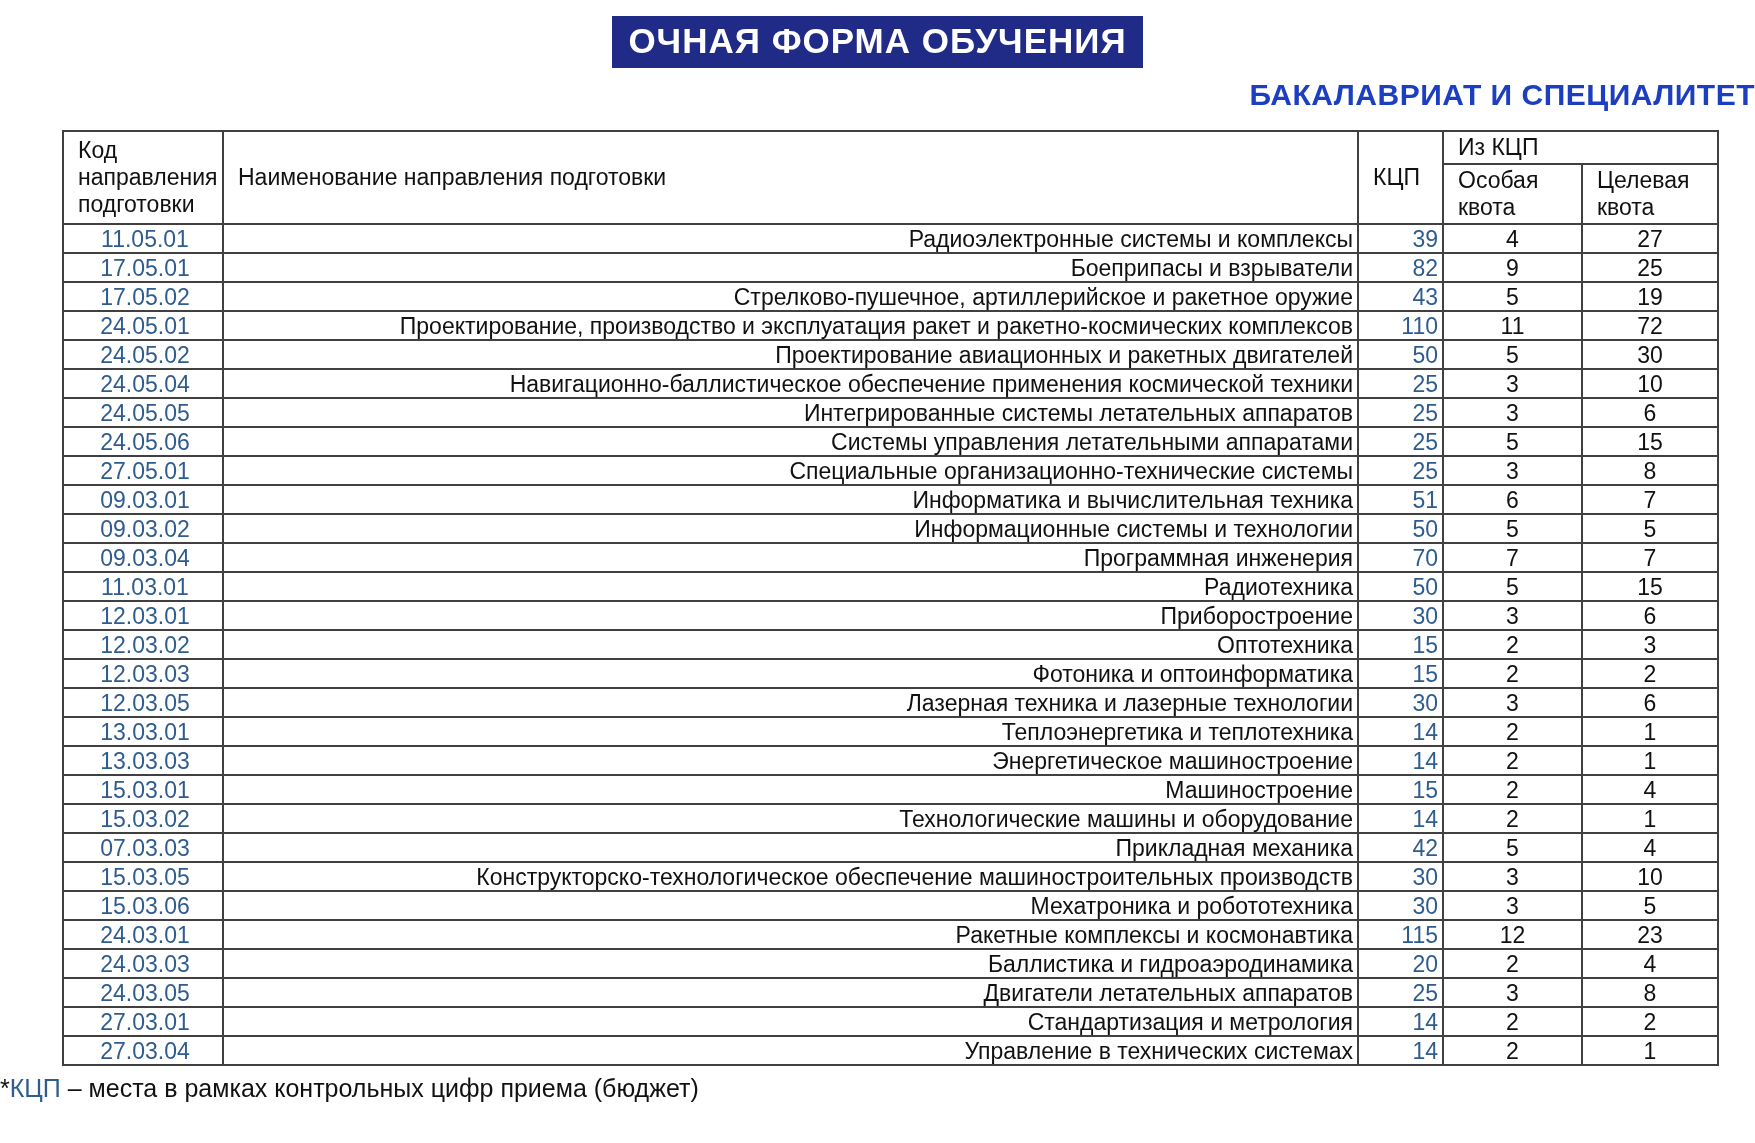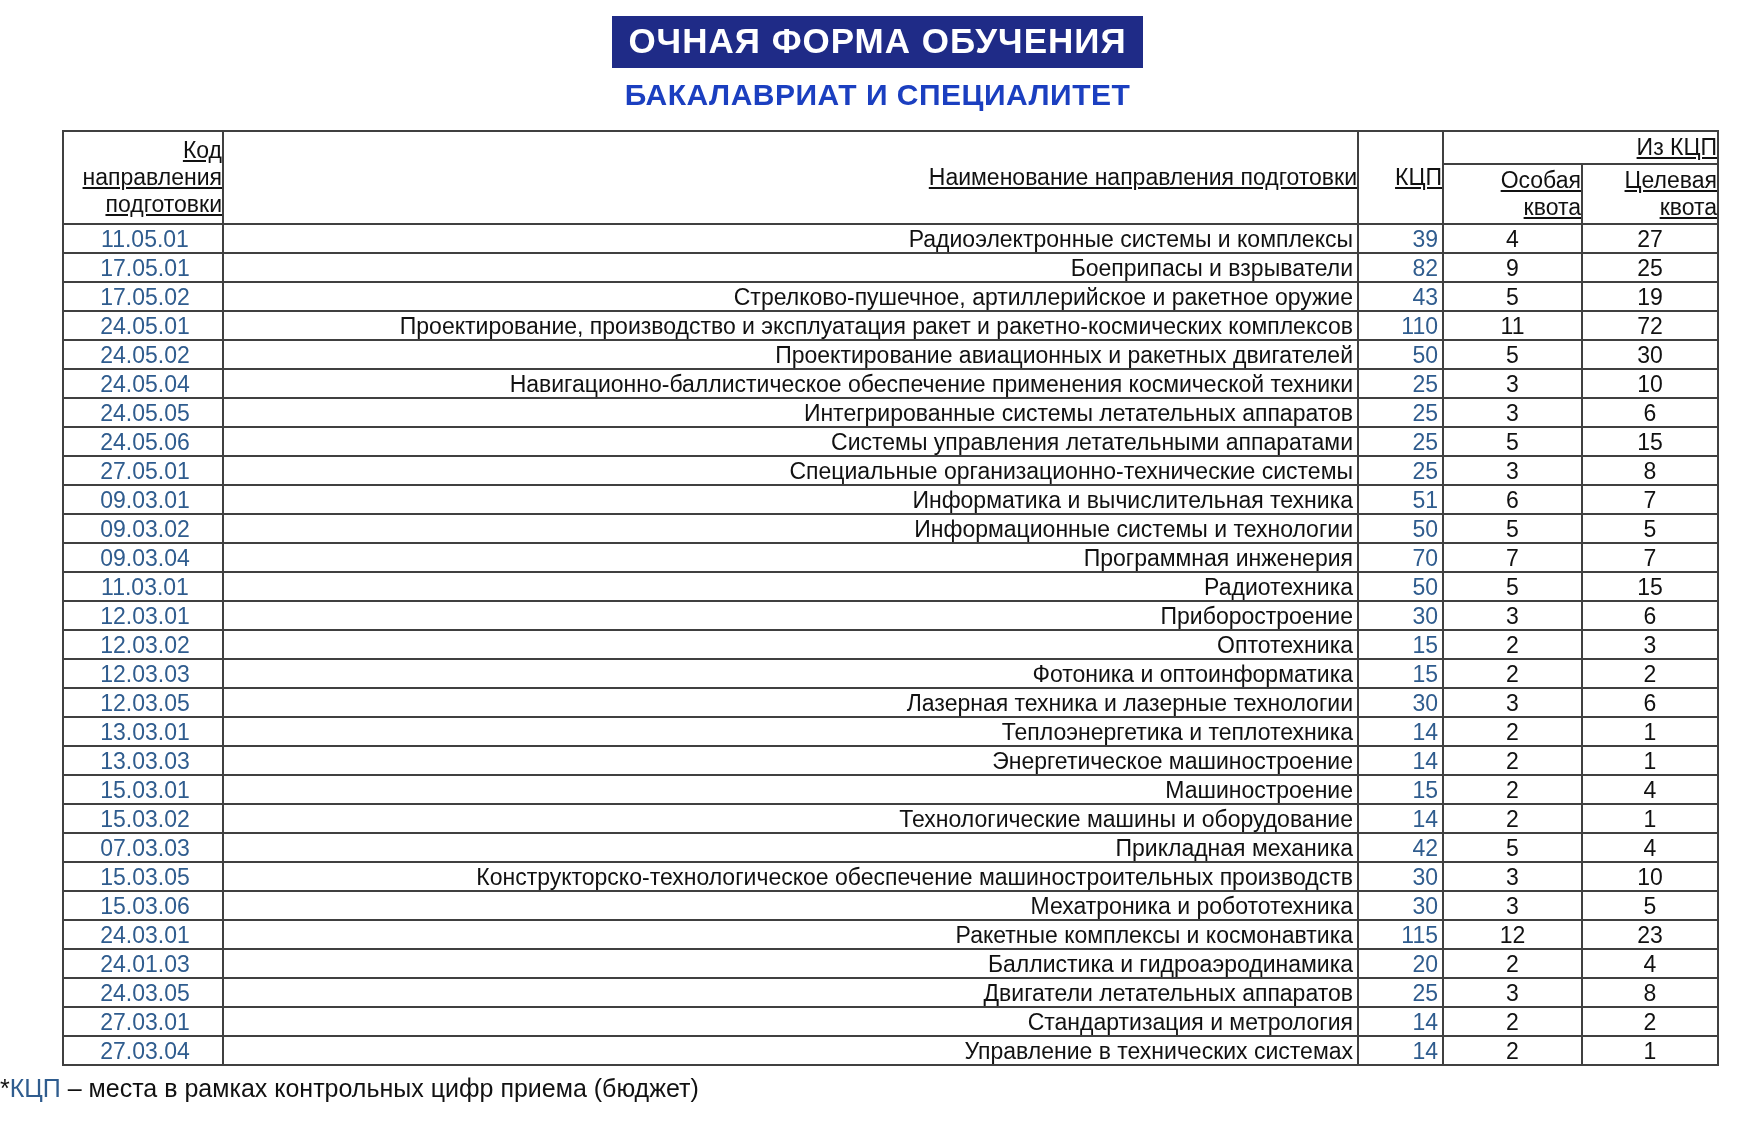--- a/index.html
+++ b/index.html
@@ -14,35 +14,35 @@
     display: inline-block;
     background: var(--band_bg, #1f2b87);
     color: var(--band_text, #ffffff);
     font-weight: bold; font-size: 35px; letter-spacing: 1px;
     padding: 5px 16px 7px 16px;
     text-align: right;
   }
   .subtitle {
     margin-top: 10px;
     color: var(--subtitle, #1b3fc0);
-    font-weight: bold; font-size: 30px; letter-spacing: 0.5px;
+    font-weight: bold; font-size: 30px; letter-spacing: 0.5px; text-align: right;
   }
   table.programs {
     border-collapse: collapse; table-layout: fixed;
     width: 1655px; margin: 18px 0 0 62px;
   }
   th, td { border: 2px solid var(--border, #404040); }
   col.c-code { width: 160px; }
   col.c-name { width: 1135px; }
   col.c-kcp  { width: 85px;  }
   col.c-sq   { width: 139px; }
   col.c-tq   { width: 136px; }
   thead th {
     font-weight: normal; font-size: 23px; line-height: 1.18;
-    text-align: right; vertical-align: middle; padding: 2px 0; text-decoration: underline;
+    text-align: left; vertical-align: middle; padding: 2px 14px;
   }
   thead tr.h-top th { height: 30px; }
   thead tr.h-bottom th { height: 58px; }
   tbody td {
     height: 29px; font-size: 23px; line-height: 1.05;
     vertical-align: middle; padding: 0 4px;
   }
   td.cell-code { color: var(--code_blue, #2f5c8e); text-align: center; padding-left: 8px; }
   td.cell-name { text-align: right; padding-left: 10px; white-space: nowrap; overflow: hidden; }
   td.cell-kcp  { color: var(--code_blue, #2f5c8e); text-align: right; }
@@ -276,21 +276,21 @@
 
   <tr class="data-row">
     <td class="cell-code">24.03.01</td>
     <td class="cell-name">Ракетные комплексы и космонавтика</td>
     <td class="cell-kcp">115</td>
     <td class="cell-q">12</td>
     <td class="cell-q">23</td>
   </tr>
 
   <tr class="data-row">
-    <td class="cell-code">24.01.03</td>
+    <td class="cell-code">24.03.03</td>
     <td class="cell-name">Баллистика и гидроаэродинамика</td>
     <td class="cell-kcp">20</td>
     <td class="cell-q">2</td>
     <td class="cell-q">4</td>
   </tr>
 
   <tr class="data-row">
     <td class="cell-code">24.03.05</td>
     <td class="cell-name">Двигатели летательных аппаратов</td>
     <td class="cell-kcp">25</td>

